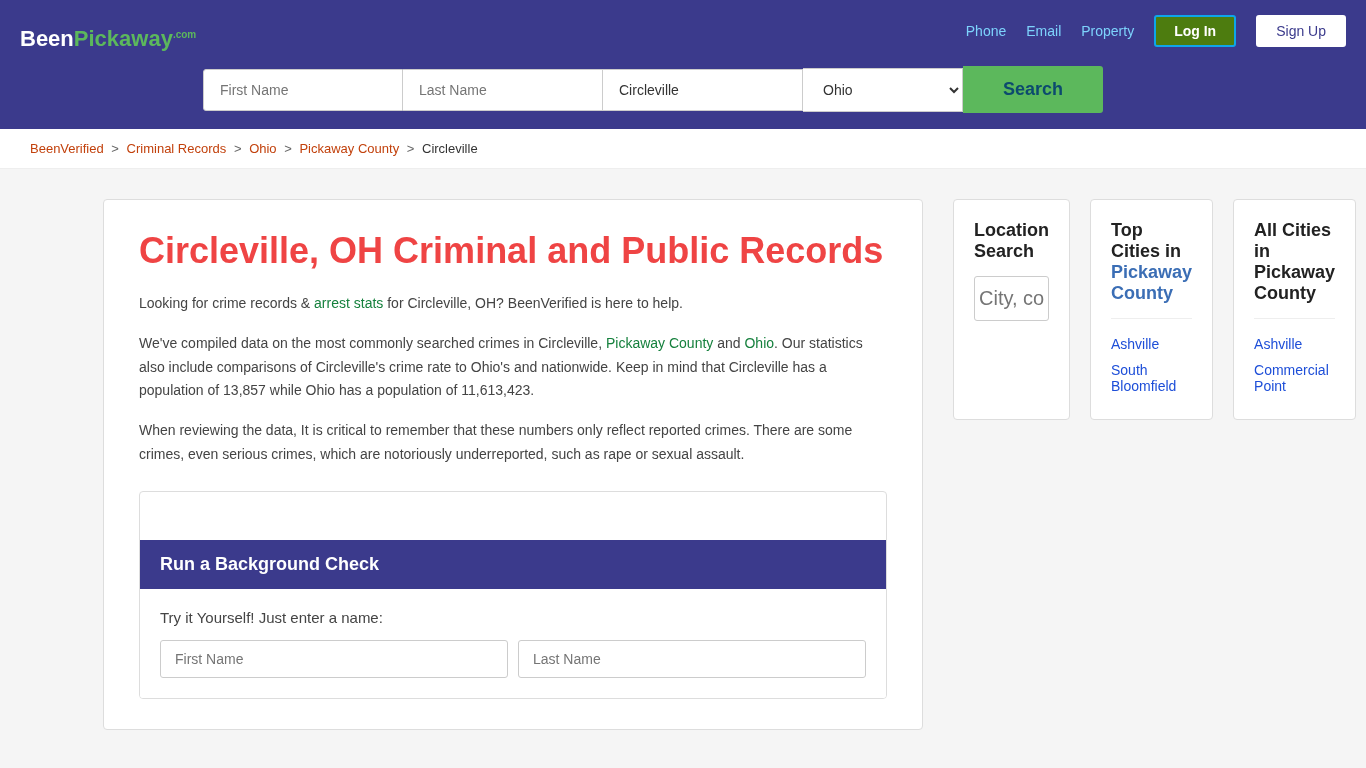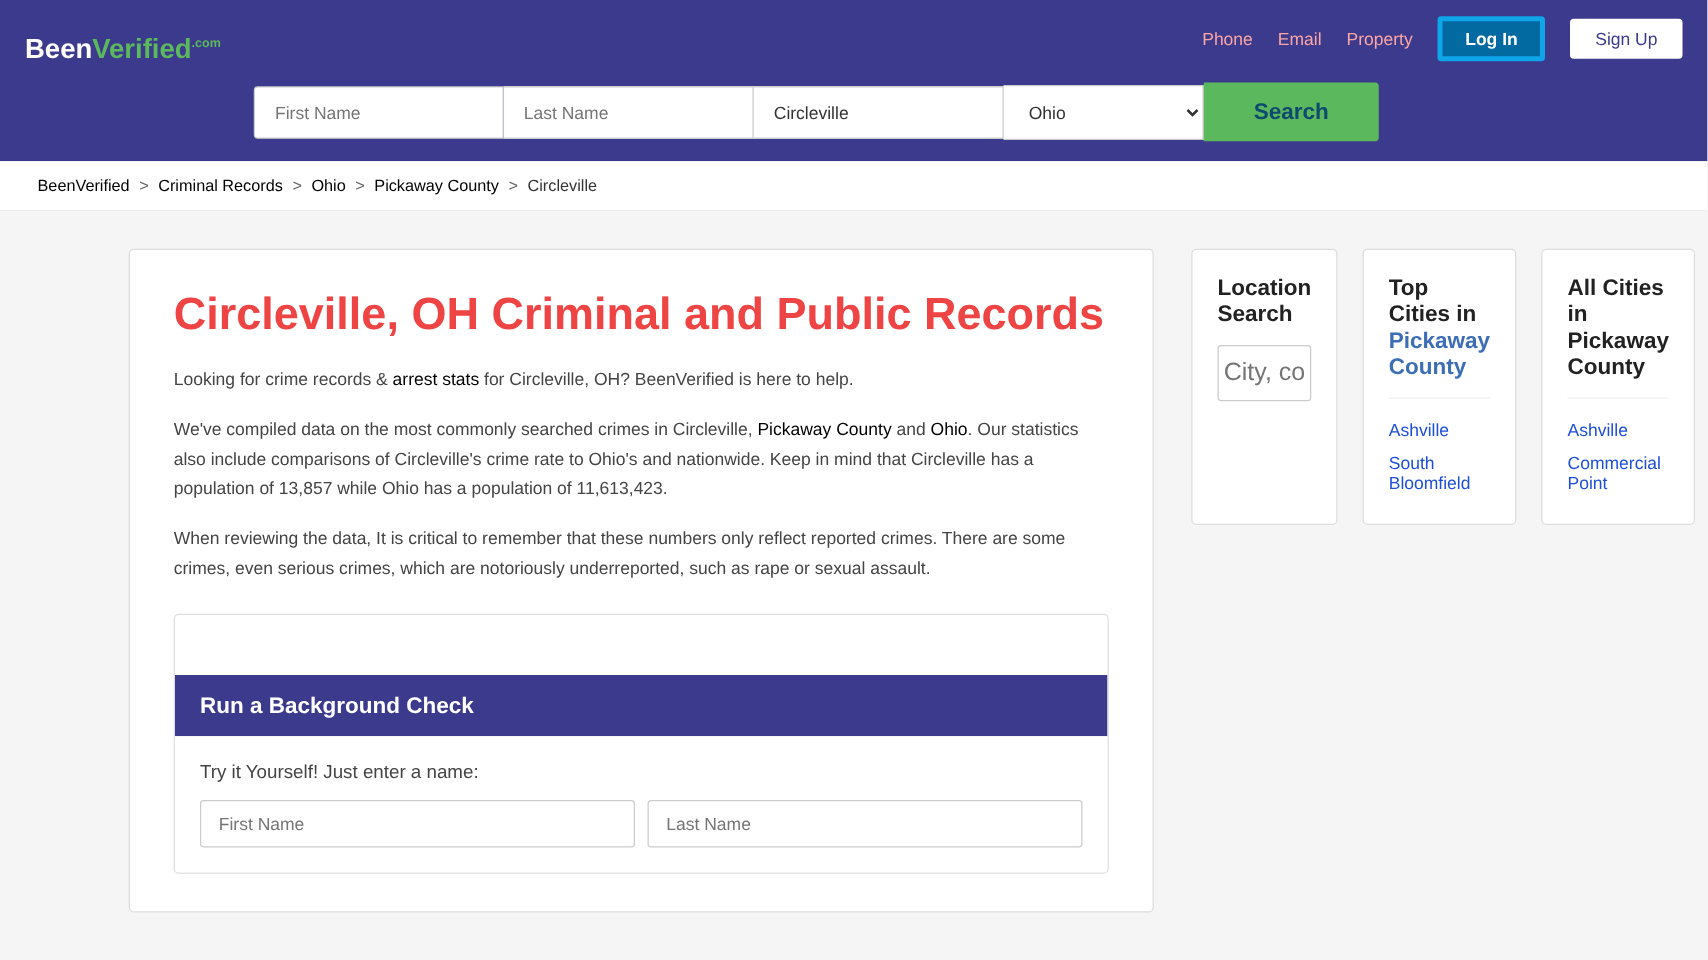--- a/index.html
+++ b/index.html
@@ -35,28 +35,28 @@
       color: #5cb85c;
       font-size: 10px;
       vertical-align: super;
     }
     .nav-links {
       display: flex;
       align-items: center;
       gap: 20px;
     }
     .nav-links a {
-      color: #fca5a5;
+      color: #7dd3fc;
       text-decoration: none;
       font-size: 14px;
     }
     .btn-login {
-      background: #0369a1;
+      background: #4d7c0f;
       color: white;
-      border: 4px solid #0ea5e9;
+      border: 2px solid #0ea5e9;
       padding: 6px 18px;
       cursor: pointer;
       font-size: 14px;
       font-weight: bold;
       border-radius: 3px;
     }
     .btn-signup {
       background: white;
       color: #3b3a8c;
       border: 2px solid white;
@@ -119,21 +119,21 @@
     }
 
     
     .breadcrumb {
       background: white;
       padding: 12px 30px;
       font-size: 13px;
       border-bottom: 1px solid #eee;
     }
     .breadcrumb a {
-      color: #000000;
+      color: #c2410c;
       text-decoration: none;
     }
     .breadcrumb .separator { color: #666; margin: 0 4px; }
     .breadcrumb .current { color: #333; font-weight: normal; }
 
     
     .main-container {
       max-width: 1200px;
       margin: 30px auto;
       padding: 0 20px;
@@ -156,21 +156,21 @@
       color: #ef4444;
       margin-bottom: 20px;
     }
     .content-text {
       line-height: 1.7;
       color: #444;
       margin-bottom: 16px;
       font-size: 14px;
     }
     .content-text a {
-      color: #000000;
+      color: #15803d;
       text-decoration: none;
     }
 
     
     .bg-check-box {
       margin-top: 24px;
       border: 1px solid #ddd;
       border-radius: 4px;
       overflow: hidden;
     }
@@ -250,21 +250,21 @@
       font-size: 14px;
     }
   </style>
 </head>
 <body>
 
 <div class="header">
   <div class="header-top">
     <div class="logo">
       <span class="logo-been">Been</span>
-        <span class="logo-verified"><span>Verified</span><sup class="logo-com">.com</sup></span>
+        <span class="logo-verified"><span>Pickaway</span><sup class="logo-com">.com</sup></span>
     </div>
     <div class="nav-links">
       <a href="#">Phone</a>
       <a href="#">Email</a>
       <a href="#">Property</a>
       <button class="btn-login">Log In</button>
       <button class="btn-signup">Sign Up</button>
     </div>
   </div>
   <div class="search-bar">

